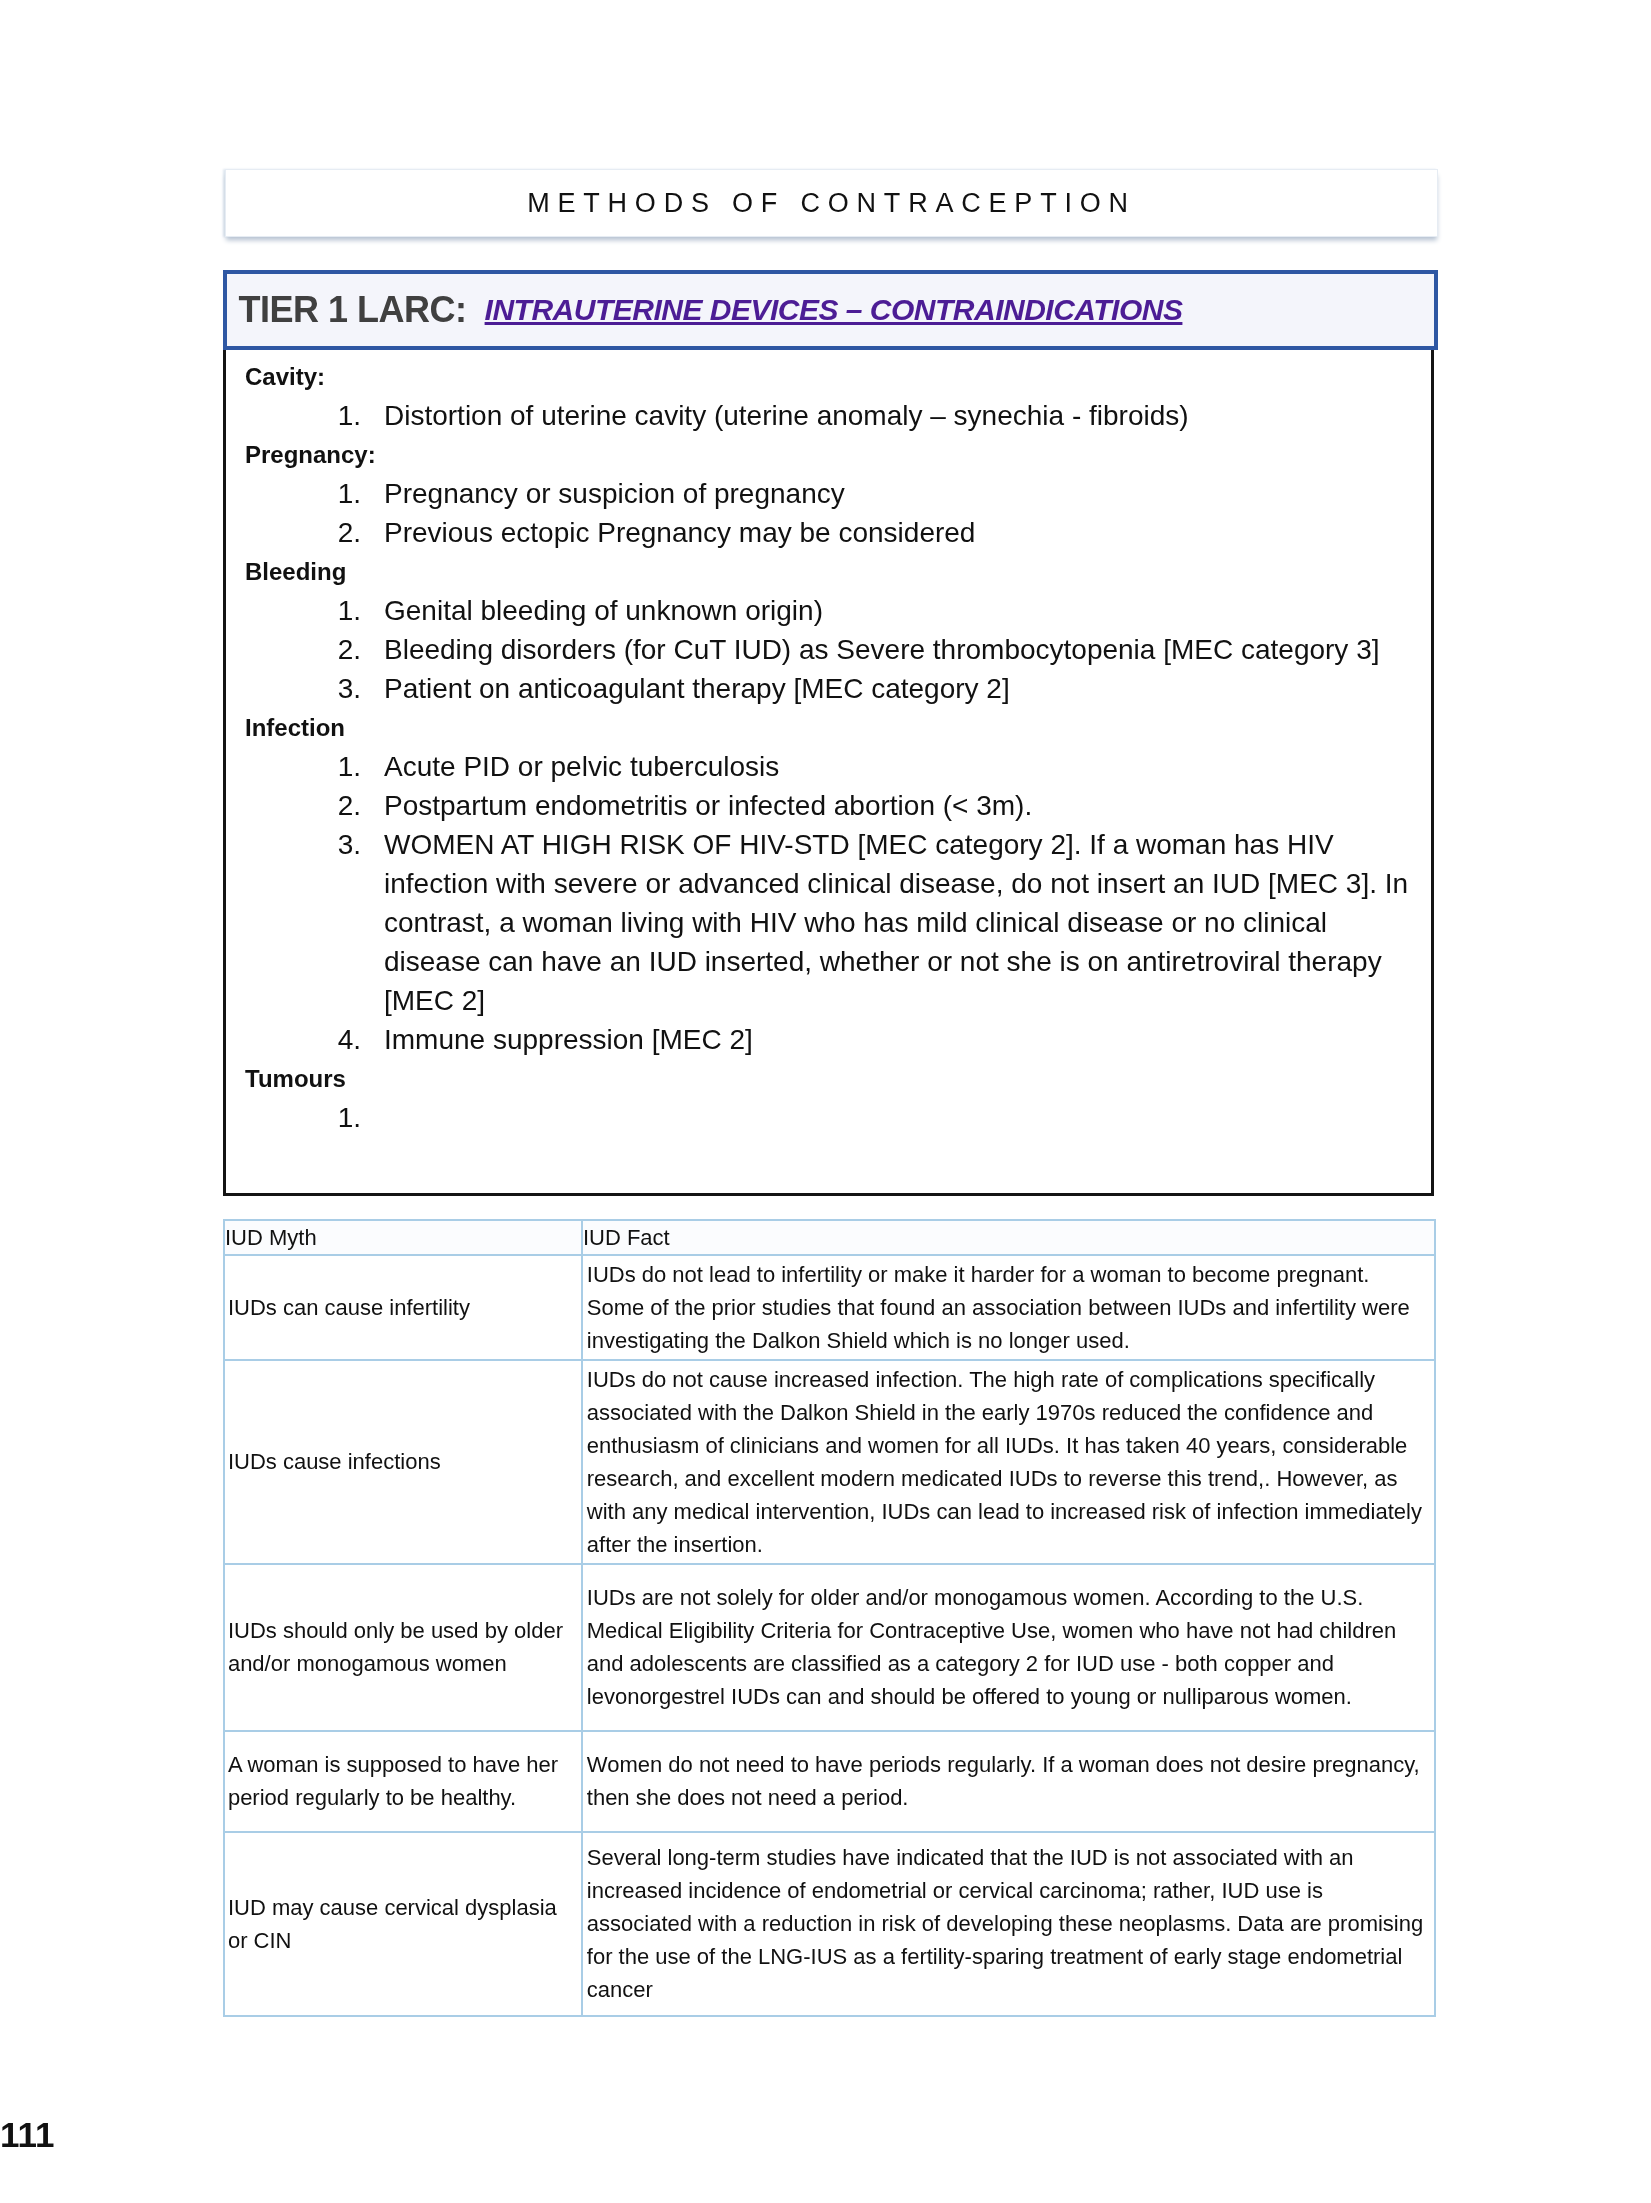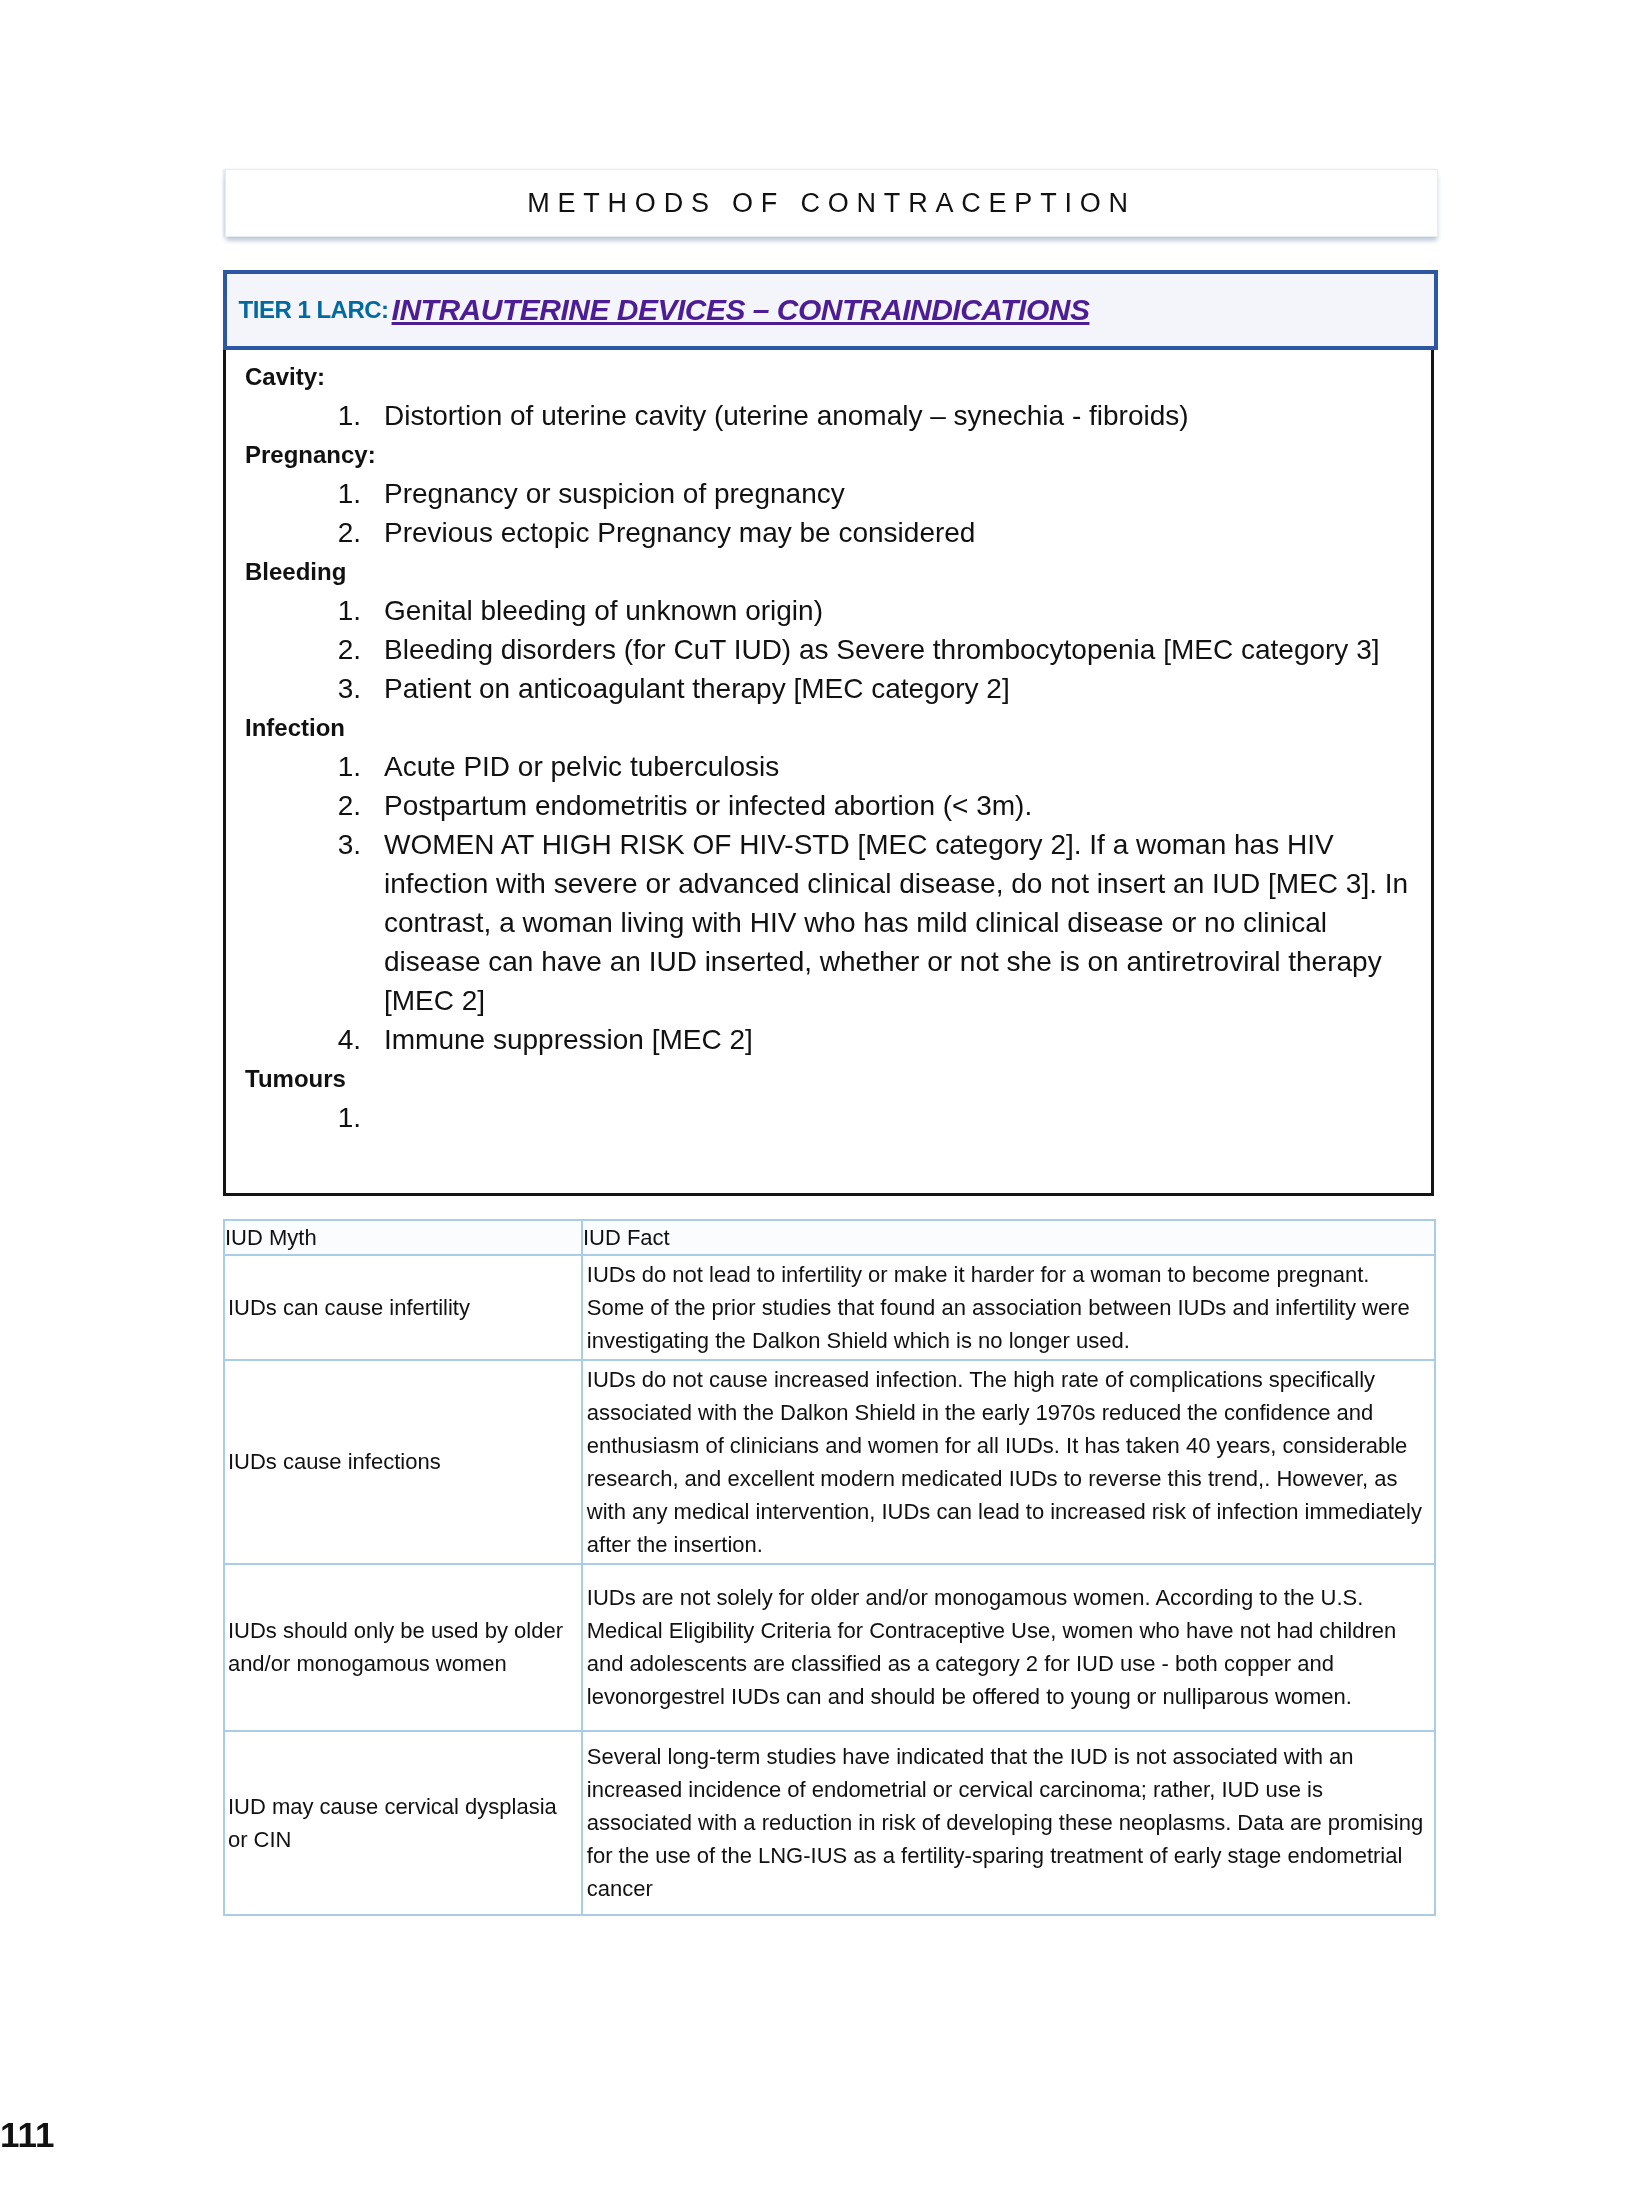--- a/index.html
+++ b/index.html
@@ -13,21 +13,21 @@
   .page-header span { font-size: 27px; letter-spacing: 7.8px; color: #111; }
   .content-box {
     position: absolute; left: 223px; top: 270px; width: 1211px; height: 926px;
     border: 3.9px solid #141414; border-top: none; box-sizing: border-box;
   }
   .title-bar {
     position: absolute; left: 223px; top: 270px; width: 1215px; height: 80px;
     border: 4.9px solid #2e57a3; box-sizing: border-box; background: #f4f5fb;
     display: flex; align-items: center; padding-left: 11.6px;
   }
-  .title-bar .prefix { font-weight: bold; font-size: 24px; color: #0369a1; margin-right: 3px; letter-spacing: -0.5px; }
+  .title-bar .prefix { font-weight: bold; font-size: 36px; color: #404040; margin-right: 18px; letter-spacing: -0.5px; }
   .title-bar .link { font-weight: bold; font-style: italic; font-size: 30px; color: #4c1d95; text-decoration: underline; letter-spacing: -0.5px; }
   .sections { position: absolute; left: 245px; top: 357px; width: 1184px; }
   .sec-heading { font-weight: bold; font-size: 24px; line-height: 39px; height: 39px; }
   .item { display: flex; font-size: 28px; line-height: 39px; }
   .item .num { width: 56px; text-align: right; margin-left: 60px; flex-shrink: 0; }
   .item .txt { margin-left: 23px; width: 1043px; }
   table.myths {
     position: absolute; left: 223px; top: 1219px; width: 1213px;
     border-collapse: collapse; font-size: 22px; line-height: 33px;
     border: 2.9px solid #a9cde6;
@@ -126,20 +126,24 @@
       <td class="fact">IUDs do not lead to infertility or make it harder for a woman to become pregnant. Some of the prior studies that found an association between IUDs and infertility were investigating the Dalkon Shield which is no longer used.</td>
     </tr>
     <tr style="height:200px">
       <td class="myth">IUDs cause infections</td>
       <td class="fact">IUDs do not cause increased infection. The high rate of complications specifically associated with the Dalkon Shield in the early 1970s reduced the confidence and enthusiasm of clinicians and women for all IUDs. It has taken 40 years, considerable research, and excellent modern medicated IUDs to reverse this trend,. However, as with any medical intervention, IUDs can lead to increased risk of infection immediately after the insertion.</td>
     </tr>
     <tr style="height:167px">
       <td class="myth">IUDs should only be used by older and/or monogamous women</td>
       <td class="fact">IUDs are not solely for older and/or monogamous women. According to the U.S. Medical Eligibility Criteria for Contraceptive Use, women who have not had children and adolescents are classified as a category 2 for IUD use - both copper and levonorgestrel IUDs can and should be offered to young or nulliparous women.</td>
     </tr>
+    <tr style="height:101px">
+      <td class="myth">A woman is supposed to have her period regularly to be healthy.</td>
+      <td class="fact">Women do not need to have periods regularly. If a woman does not desire pregnancy, then she does not need a period.</td>
+    </tr>
     <tr style="height:184px">
       <td class="myth">IUD may cause cervical dysplasia or CIN</td>
       <td class="fact">Several long-term studies have indicated that the IUD is not associated with an increased incidence of endometrial or cervical carcinoma; rather, IUD use is associated with a reduction in risk of developing these neoplasms. Data are promising for the use of the LNG-IUS as a fertility-sparing treatment of early stage endometrial cancer</td>
     </tr>
   </tbody>
 </table>
 
 <div class="page-number">111</div>
 
 

